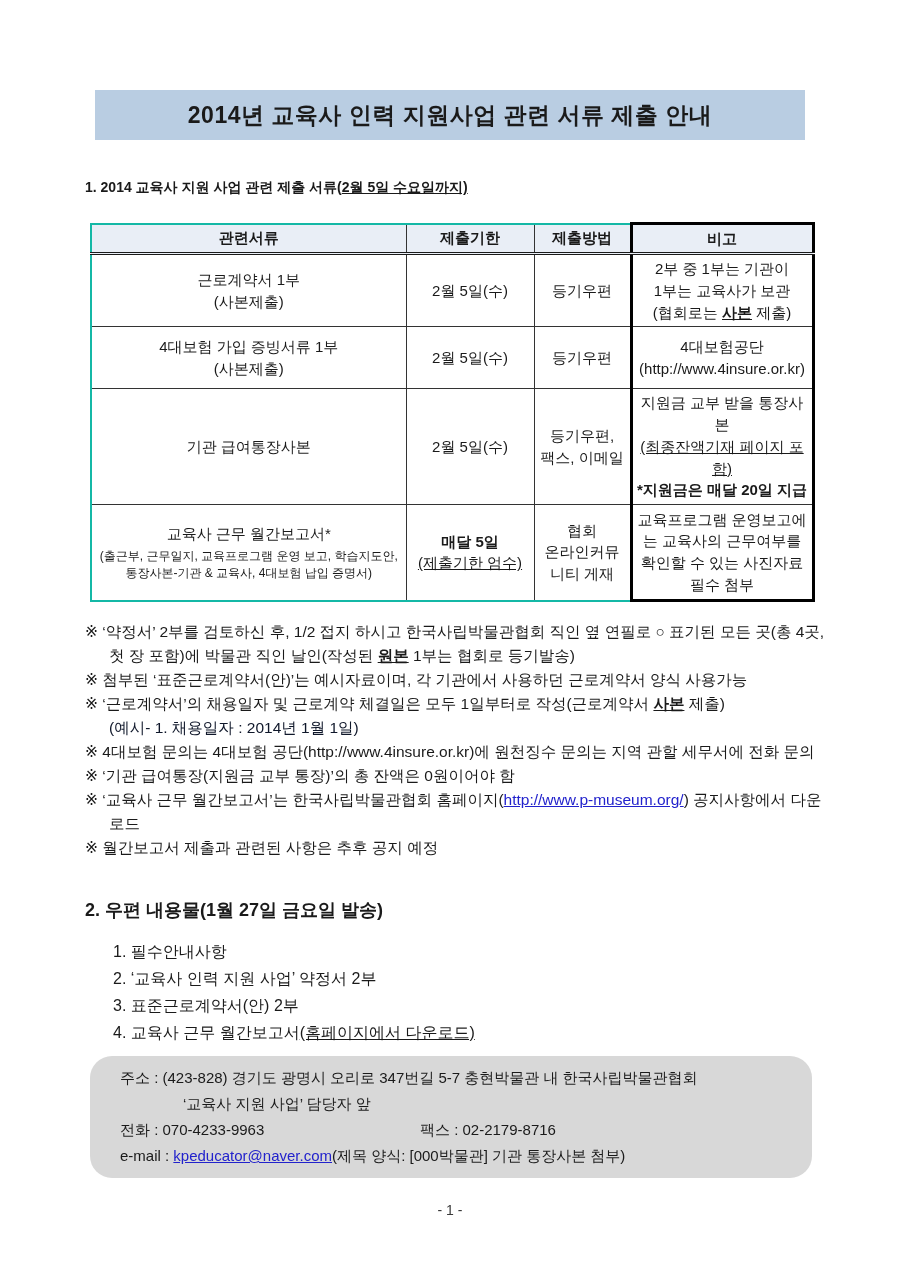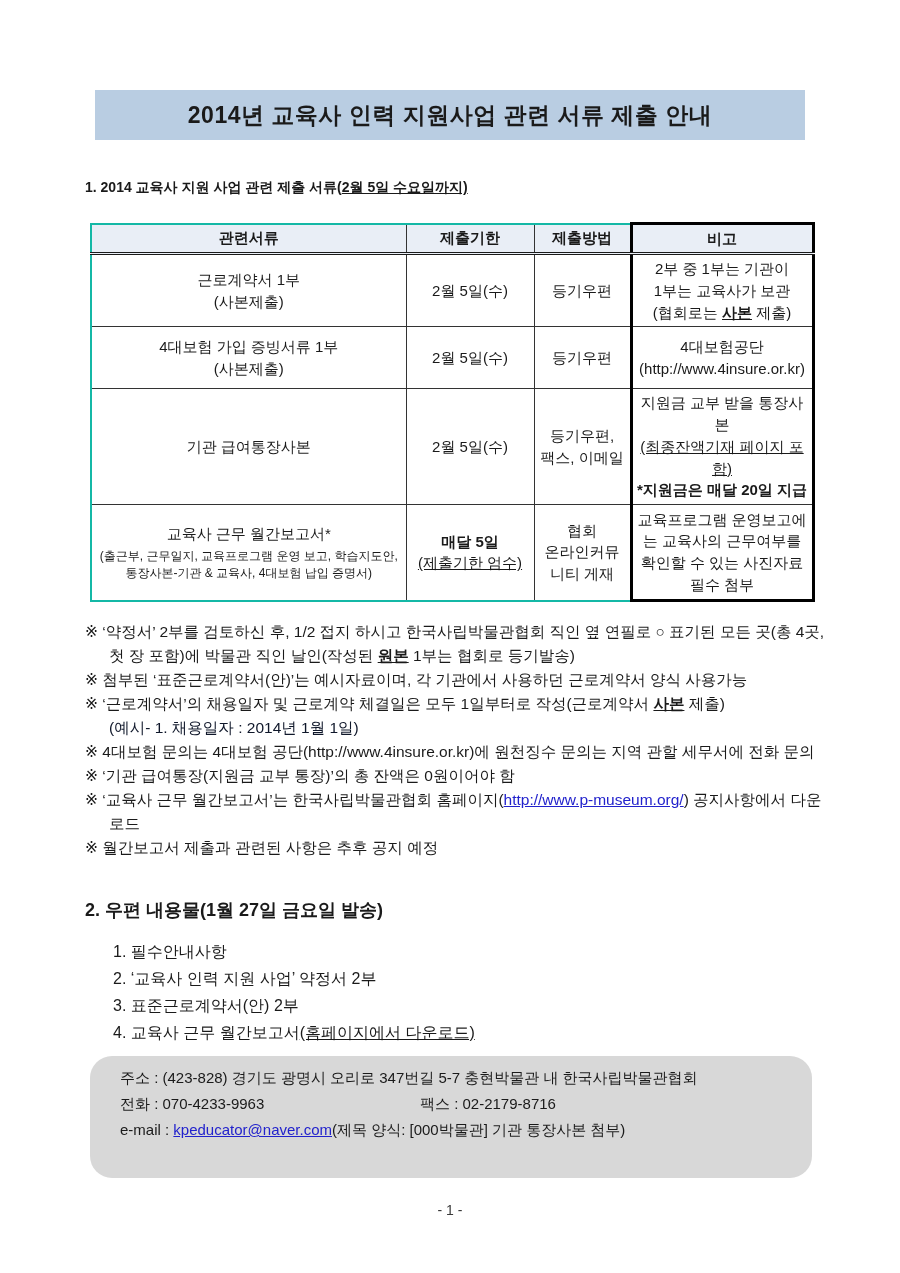--- a/index.html
+++ b/index.html
@@ -196,19 +196,20 @@
 
   <div class="mail-list">
     <div>1. 필수안내사항</div>
     <div>2. ‘교육사 인력 지원 사업’ 약정서 2부</div>
     <div>3. 표준근로계약서(안) 2부</div>
     <div><span>4. 교육사 근무 월간보고서</span><span class="u">(홈페이지에서 다운로드)</span></div>
   </div>
 
   <div class="contact">
     <div><span>주소 : </span><span>(423-828) 경기도 광명시 오리로 347번길 5-7 충현박물관 내 한국사립박물관협회</span></div>
+    <div class="indent2">‘교육사 지원 사업’ 담당자 앞</div>
     <div><span class="phone">전화 : 070-4233-9963</span><span>팩스 : 02-2179-8716</span></div>
     <div><span>e-mail : </span><a class="link">kpeducator@naver.com</a><span>(제목 양식: [000박물관] 기관 통장사본 첨부)</span></div>
   </div>
 
   <div class="pagenum">- 1 -</div>
 
 </div>
 
 </body></html>

